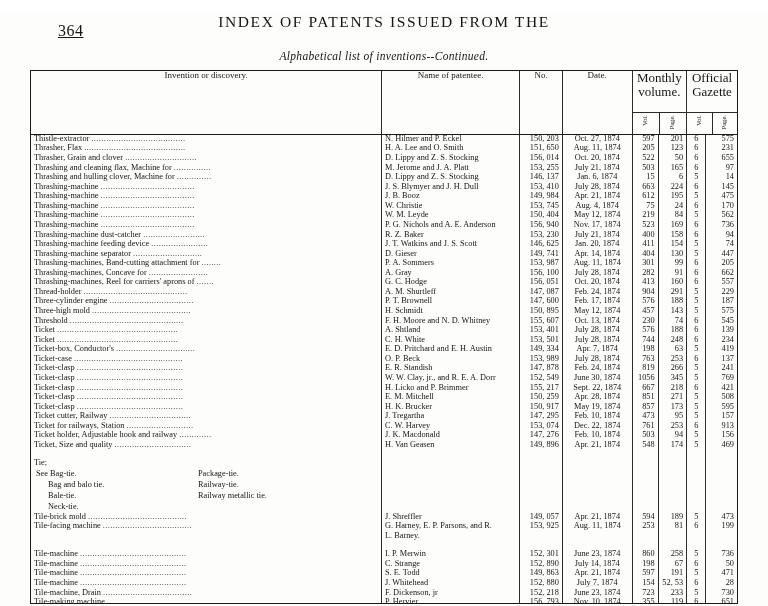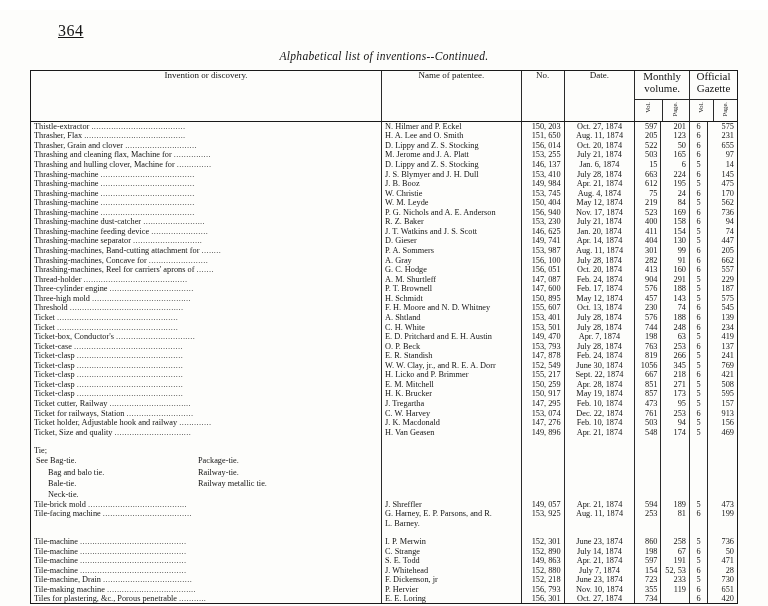--- a/index.html
+++ b/index.html
@@ -84,22 +84,22 @@
     border-bottom: 1.4px solid #1a1a1a;
     font-weight: normal;
     font-size: 9px;
     text-align: center;
     vertical-align: middle;
     padding: 4px 2px;
     height: 50px;
   }
   .grp {
     border-bottom: 1px solid #2a2a2a;
-    font-size: 11px;
-    padding-bottom: 5px;
+    font-size: 13px;
+    padding-bottom: 13px;
   }
   .vert {
     writing-mode: vertical-rl;
     transform: rotate(180deg);
     font-size: 6.6px;
     line-height: 1.05;
     display: inline-block;
     white-space: nowrap;
   }
 
@@ -143,20 +143,21 @@
   .see-col-b { width: 180px; }
   .spacer td { height: 6px; border-left-color: #2a2a2a; }
 </style>
 </head>
 <body>
 
 <div class="page">
 
   <div class="page-header">
     <div class="folio">364</div>
+    <div class="running-head">INDEX OF PATENTS ISSUED FROM THE</div>
   </div>
 
   <div class="subhead">Alphabetical list of inventions--Continued.</div>
 
   <div class="tbl-wrap">
     <table class="idx">
       <colgroup>
         <col class="c-inv">
           <col class="c-pat">
           <col class="c-no">
@@ -406,31 +407,31 @@
             <td class="no">153, 501</td>
             <td class="date">July 28, 1874</td>
             <td class="num">744</td>
             <td class="num">248</td>
             <td class="numc">6</td>
             <td class="num">234</td>
           </tr>
           <tr class="row">
             <td class="inv"><span>Ticket-box, Conductor's </span><span class="leader">................................</span></td>
             <td class="pat">E. D. Pritchard and E. H. Austin</td>
-            <td class="no">149, 470</td>
+            <td class="no">149, 334</td>
             <td class="date">Apr.   7, 1874</td>
             <td class="num">198</td>
             <td class="num">63</td>
             <td class="numc">5</td>
             <td class="num">419</td>
           </tr>
           <tr class="row">
             <td class="inv"><span>Ticket-case </span><span class="leader">............................................</span></td>
             <td class="pat">O. P. Beck</td>
-            <td class="no">153, 793</td>
+            <td class="no">153, 989</td>
             <td class="date">July 28, 1874</td>
             <td class="num">763</td>
             <td class="num">253</td>
             <td class="numc">6</td>
             <td class="num">137</td>
           </tr>
           <tr class="row">
             <td class="inv"><span>Ticket-clasp </span><span class="leader">...........................................</span></td>
             <td class="pat">E. R. Standish</td>
             <td class="no">147, 878</td>

